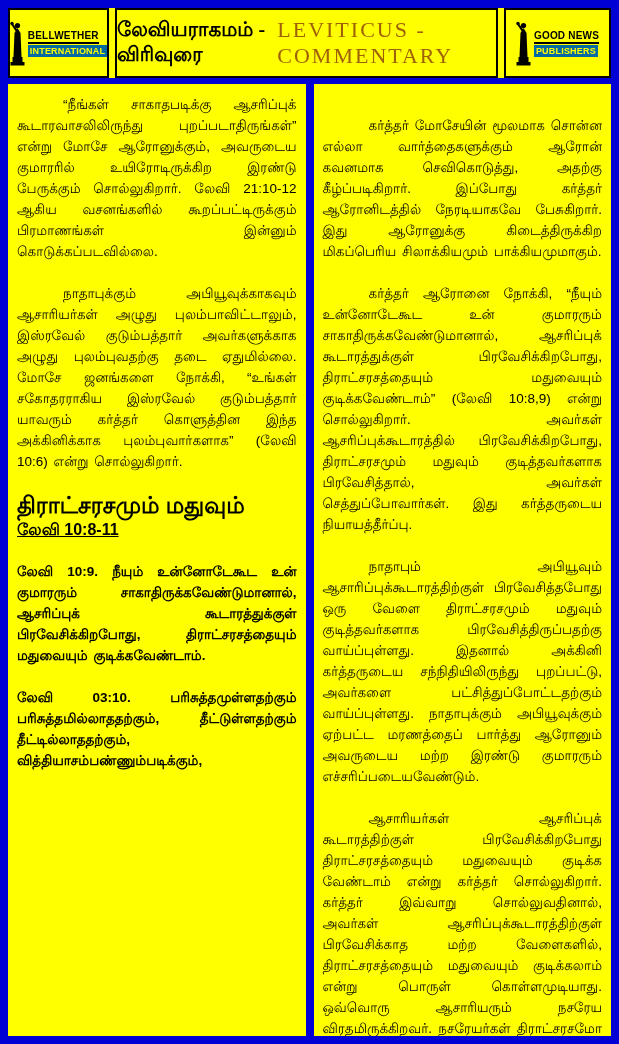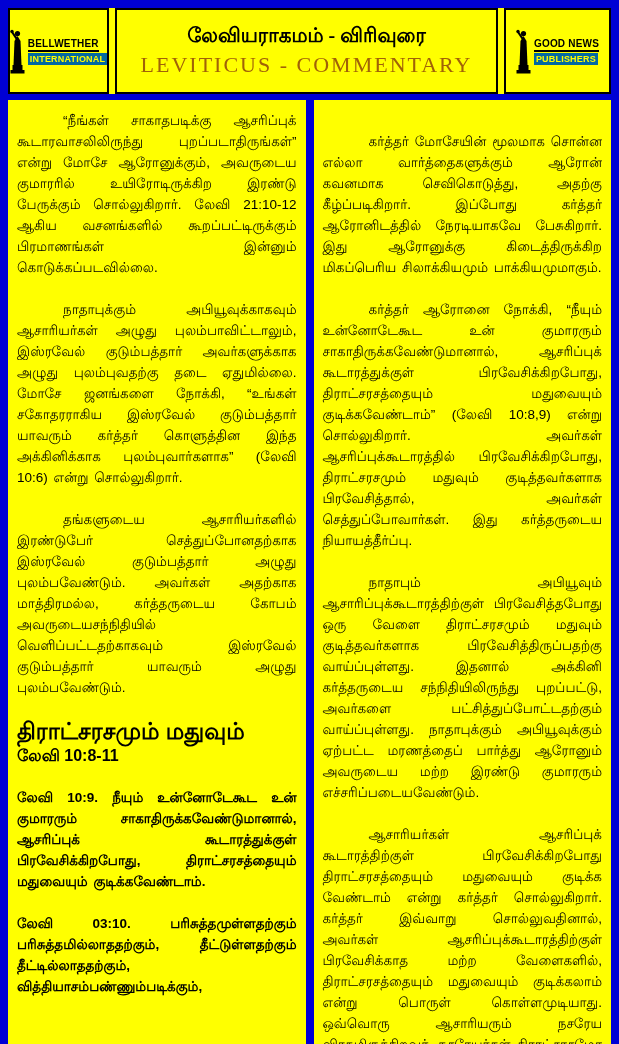--- a/index.html
+++ b/index.html
@@ -8,21 +8,21 @@
 
   .page {
     width:619px; height:1044px;
     background:#0000d4;
     padding:8px;
     overflow:hidden;
   }
 
   
   .header {
-    height:86px;
+    height:70px;
     background:#ffff00;
     display:flex;
     align-items:stretch;
     gap:6px;
     margin-bottom:6px;
   }
   .logo-box {
     width:101px;
     border:2px solid #000;
     background:#ffff00;
@@ -42,21 +42,21 @@
   }
   .logo-line2 {
     background:#0369a1; color:#ffff00;
     font-weight:bold; font-size:9px; letter-spacing:0.2px;
     padding:1px 2px; white-space:nowrap;
   }
   .title-box {
     flex:1;
     border:2px solid #000;
     background:#ffff00;
-    display:flex; flex-direction:column;
+    display:flex; flex-direction:row;
     align-items:center; justify-content:center;
     gap:3px;
   }
   .title-tamil {
     font-family:"Liberation Serif","DejaVu Serif",serif;
     font-weight:bold; font-size:20px; color:#000;
   }
   .title-english {
     font-family:"Liberation Serif","DejaVu Serif",serif;
     font-size:22px; letter-spacing:2px; color:#a16207;
@@ -83,21 +83,21 @@
     margin-bottom:21px;
   }
   .indent { text-indent:46px; }
   .verse { font-weight:bold; }
   .section-heading {
     color:#000; font-weight:bold; font-size:23px;
     line-height:24px; margin:2px 0 2px 0;
   }
   .section-ref {
     color:#000; font-weight:bold; font-size:16px;
-    line-height:22px; margin:0 0 20px 0;
+    line-height:22px; margin:0 0 20px 0;text-decoration:underline;
   }
   .first-right { margin-top:21px; }
 </style>
 </head>
 <body>
 
 <div class="page">
 
   <div class="header">
 
@@ -136,21 +136,20 @@
       </div>
     </div>
 
   </div>
 
   <div class="body-cols">
 
     <div class="col left-col">
       <p class="para indent">“நீங்கள் சாகாதபடிக்கு ஆசரிப்புக் கூடாரவாசலிலிருந்து புறப்படாதிருங்கள்” என்று மோசே ஆரோனுக்கும், அவருடைய குமாரரில் உயிரோடிருக்கிற இரண்டு பேருக்கும் சொல்லுகிறார். லேவி 21:10-12 ஆகிய வசனங்களில் கூறப்பட்டிருக்கும் பிரமாணங்கள் இன்னும் கொடுக்கப்படவில்லை.</p>
       <p class="para indent">நாதாபுக்கும் அபியூவுக்காகவும் ஆசாரியர்கள் அழுது புலம்பாவிட்டாலும், இஸ்ரவேல் குடும்பத்தார் அவர்களுக்காக அழுது புலம்புவதற்கு தடை ஏதுமில்லை. மோசே ஜனங்களை நோக்கி, “உங்கள் சகோதரராகிய இஸ்ரவேல் குடும்பத்தார் யாவரும் கர்த்தர் கொளுத்தின இந்த அக்கினிக்காக புலம்புவார்களாக” (லேவி 10:6) என்று சொல்லுகிறார்.</p>
-      <p class="para indent">தங்களுடைய ஆசாரியர்களில் இரண்டுபேர் செத்துப்போனதற்காக இஸ்ரவேல் குடும்பத்தார் அழுது புலம்பவேண்டும். அவர்கள் அதற்காக மாத்திரமல்ல, கர்த்தருடைய கோபம் அவருடையசந்நிதியில் வெளிப்பட்டதற்காகவும் இஸ்ரவேல் குடும்பத்தார் யாவரும் அழுது புலம்பவேண்டும்.</p>
       <h2 class="section-heading">திராட்சரசமும் மதுவும்</h2>
       <div class="section-ref">லேவி 10:8-11</div>
       <p class="para verse">லேவி 10:9. நீயும் உன்னோடேகூட உன் குமாரரும் சாகாதிருக்கவேண்டுமானால், ஆசரிப்புக் கூடாரத்துக்குள் பிரவேசிக்கிறபோது, திராட்சரசத்தையும் மதுவையும் குடிக்கவேண்டாம்.</p>
       <p class="para verse">லேவி 03:10. பரிசுத்தமுள்ளதற்கும் பரிசுத்தமில்லாததற்கும், தீட்டுள்ளதற்கும் தீட்டில்லாததற்கும், வித்தியாசம்பண்ணும்படிக்கும்,</p>
 
     </div>
 
     <div class="col right-col">
       <p class="para indent first-right">கர்த்தர் மோசேயின் மூலமாக சொன்ன எல்லா வார்த்தைகளுக்கும் ஆரோன் கவனமாக செவிகொடுத்து, அதற்கு கீழ்ப்படிகிறார். இப்போது கர்த்தர் ஆரோனிடத்தில் நேரடியாகவே பேசுகிறார். இது ஆரோனுக்கு கிடைத்திருக்கிற மிகப்பெரிய சிலாக்கியமும் பாக்கியமுமாகும்.</p>
       <p class="para indent">கர்த்தர் ஆரோனை நோக்கி, “நீயும் உன்னோடேகூட உன் குமாரரும் சாகாதிருக்கவேண்டுமானால், ஆசரிப்புக் கூடாரத்துக்குள் பிரவேசிக்கிறபோது, திராட்சரசத்தையும் மதுவையும் குடிக்கவேண்டாம்” (லேவி 10:8,9) என்று சொல்லுகிறார். அவர்கள் ஆசரிப்புக்கூடாரத்தில் பிரவேசிக்கிறபோது, திராட்சரசமும் மதுவும் குடித்தவர்களாக பிரவேசித்தால், அவர்கள் செத்துப்போவார்கள். இது கர்த்தருடைய நியாயத்தீர்ப்பு.</p>

